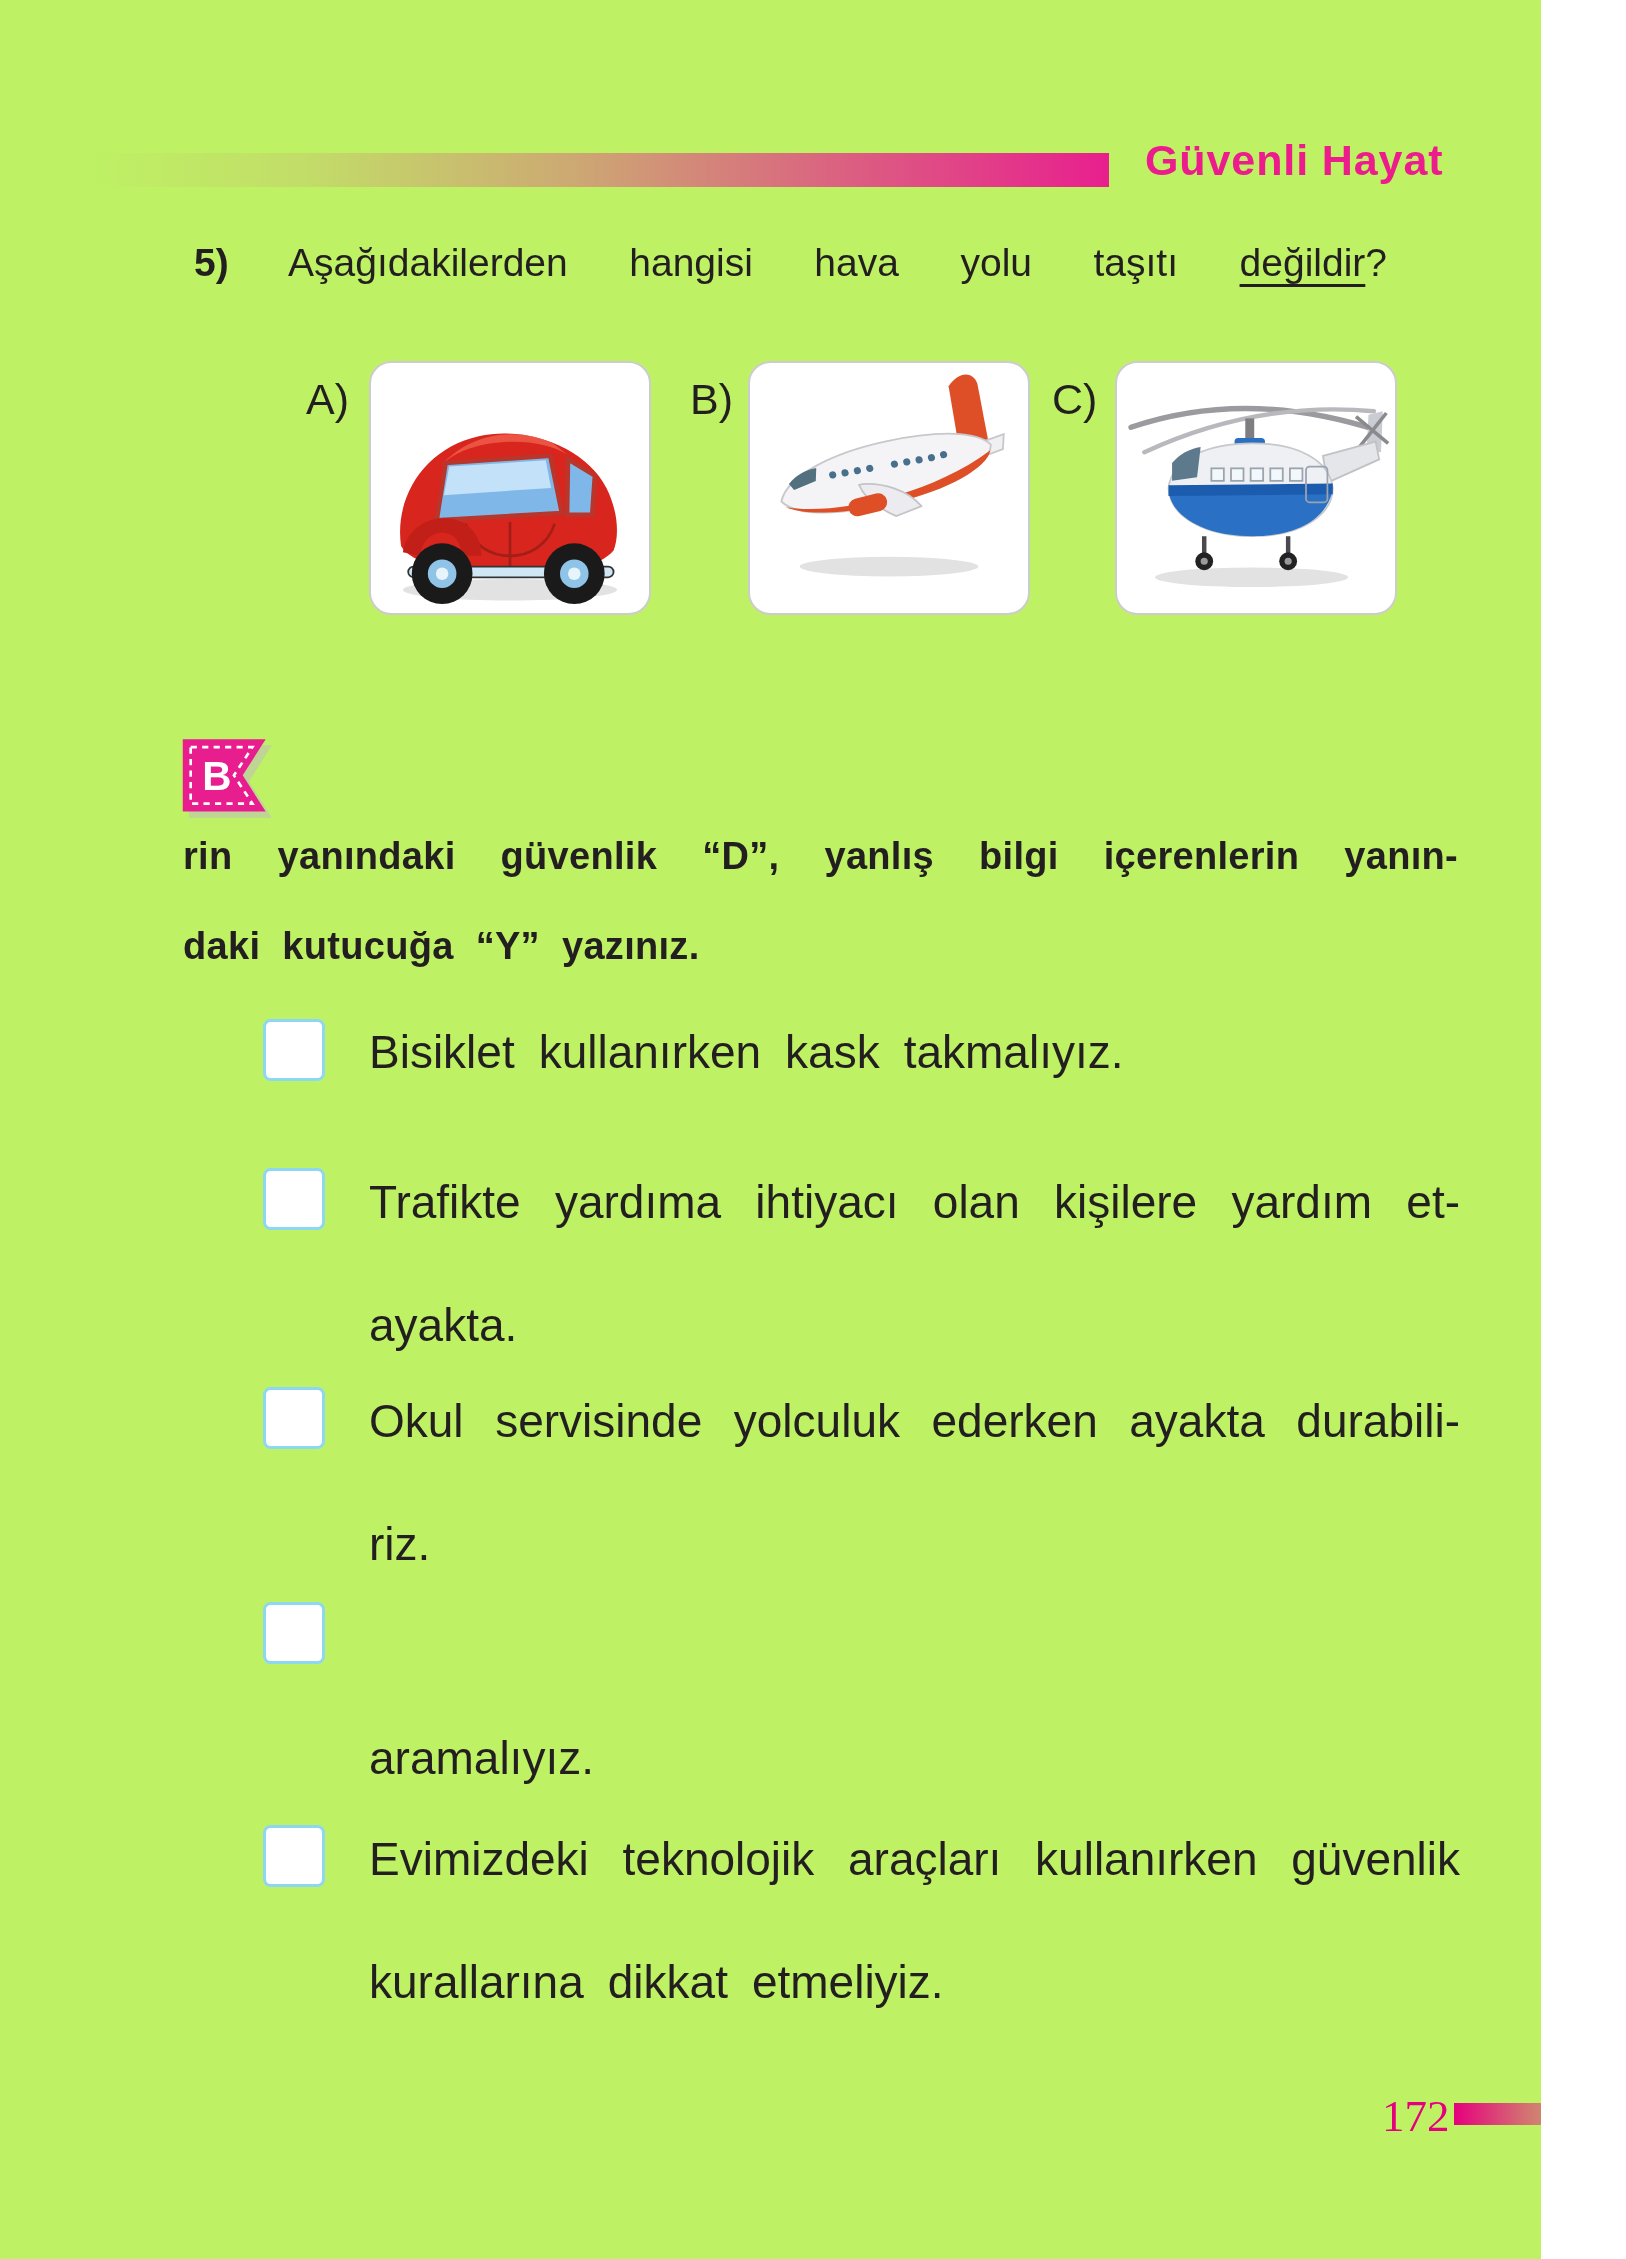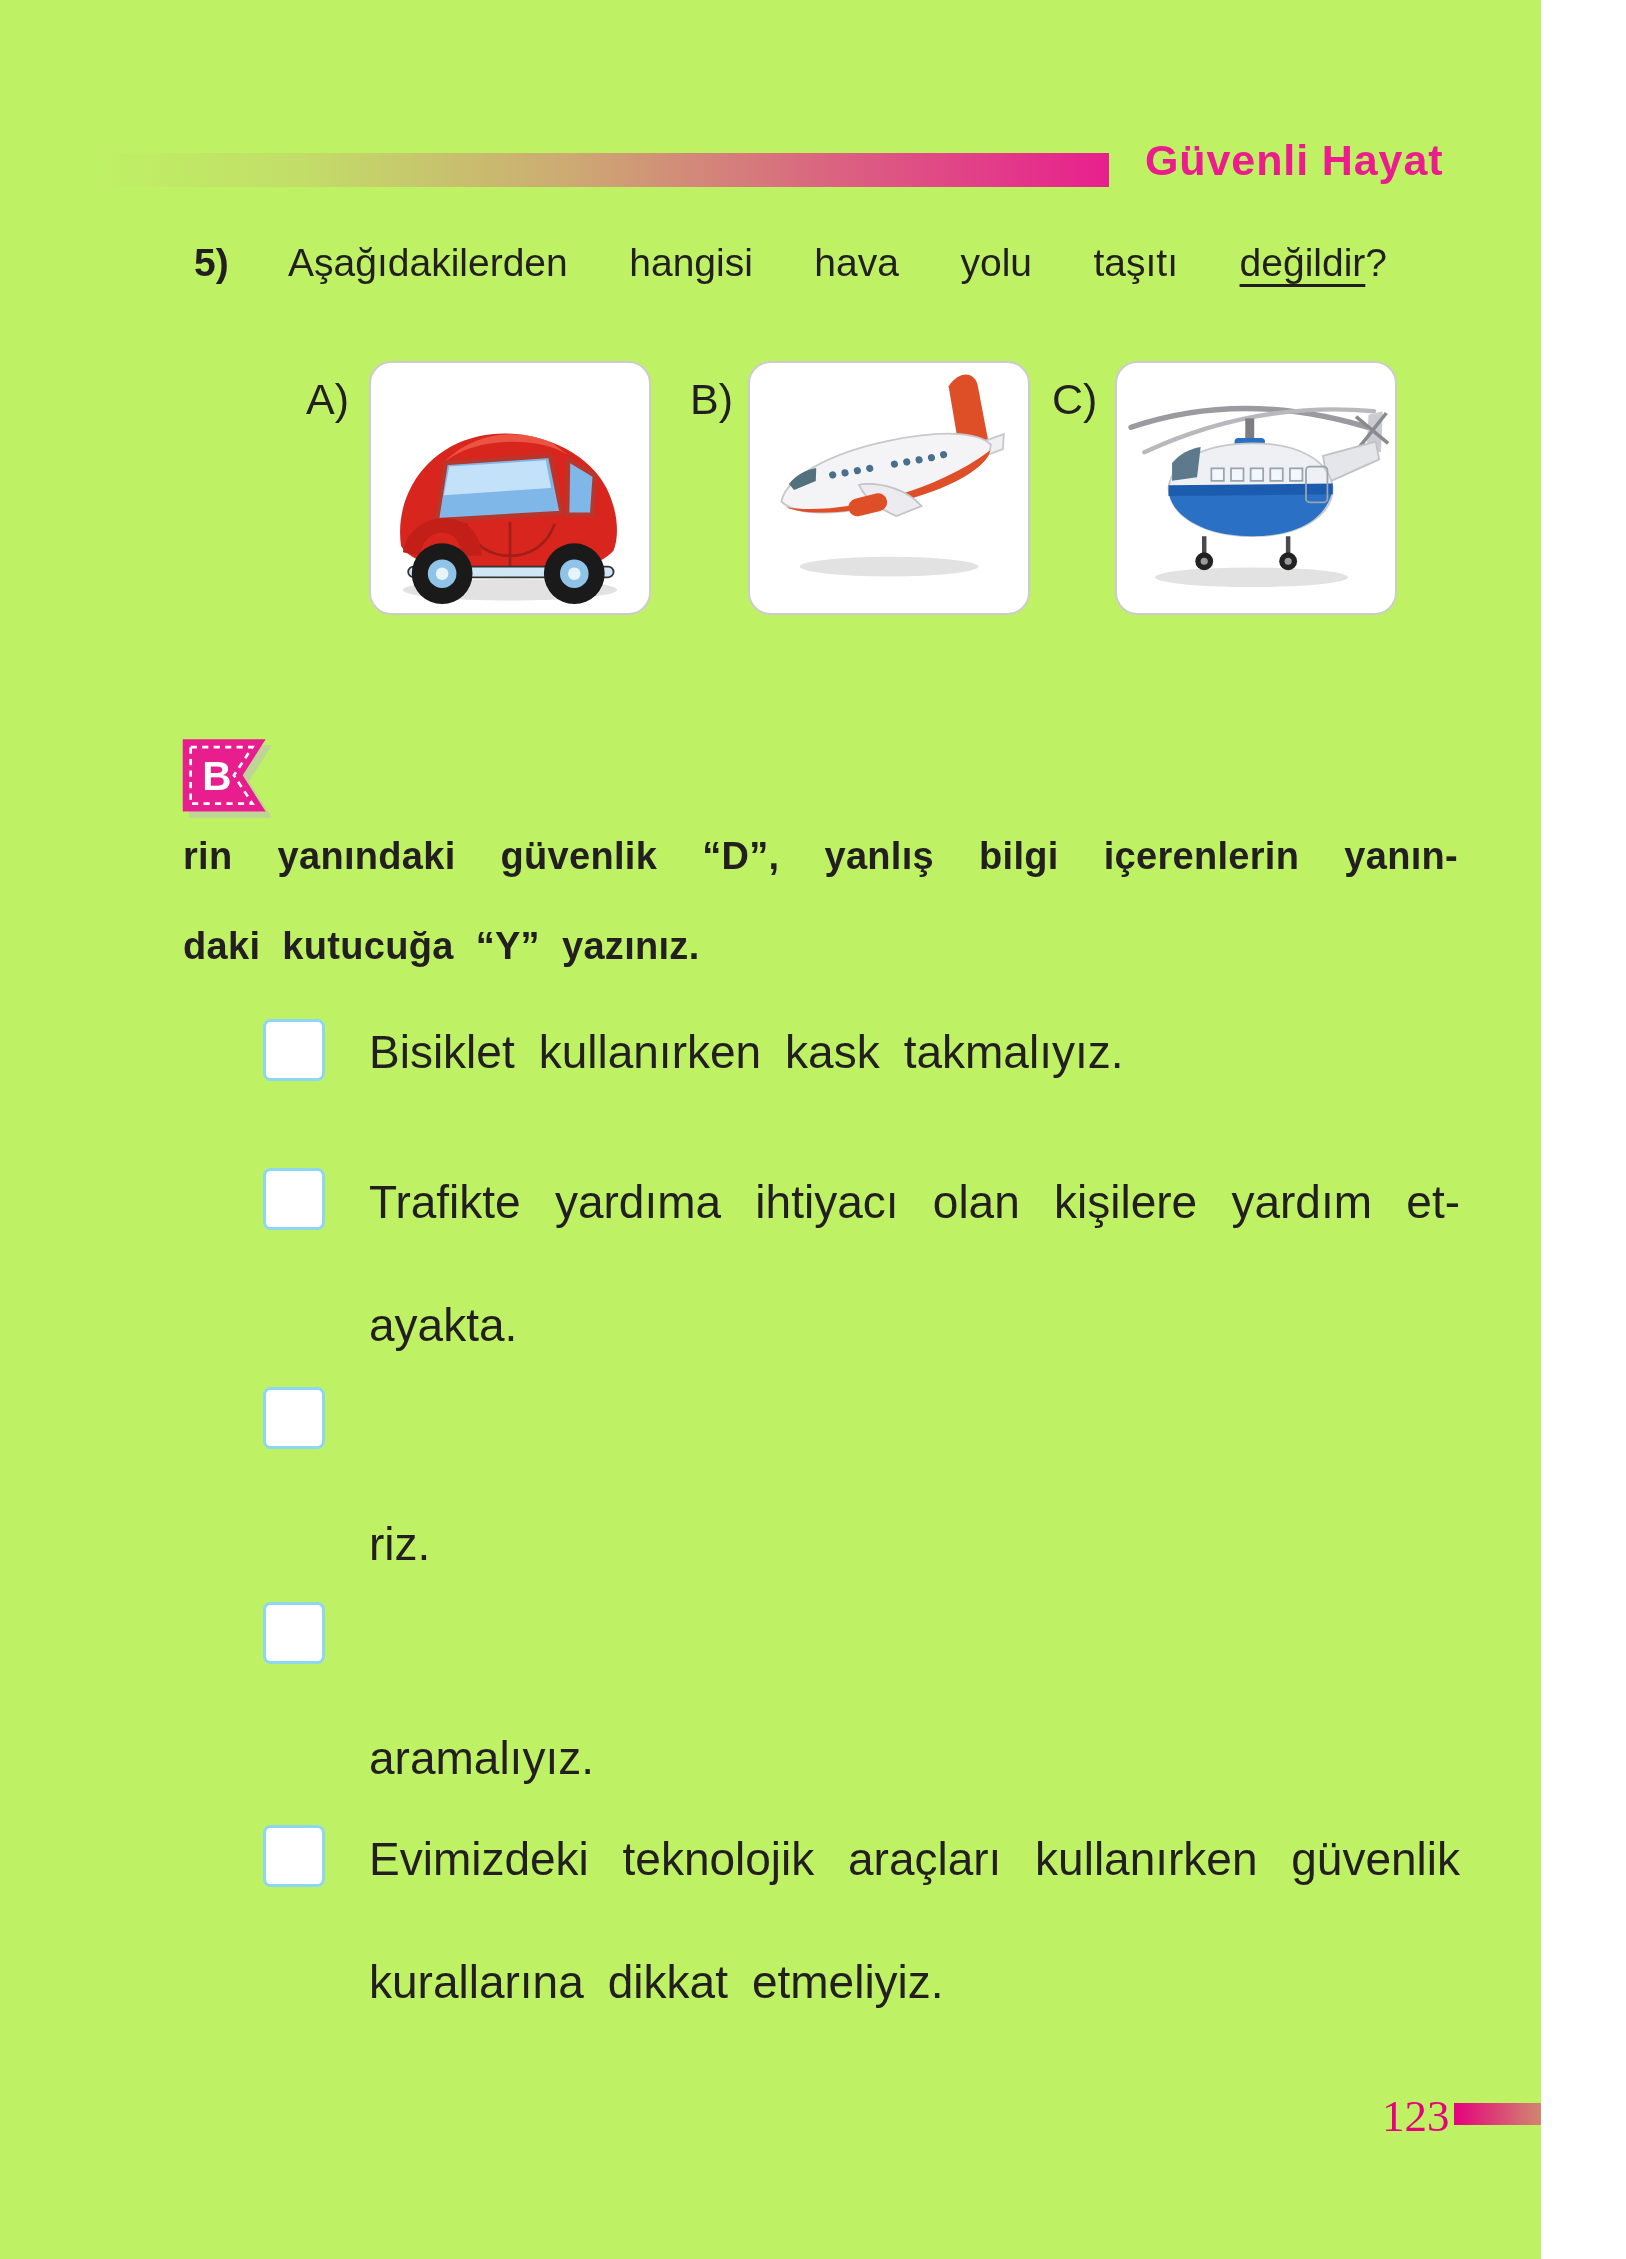--- a/index.html
+++ b/index.html
@@ -149,26 +149,27 @@
   <div class="bold-line ws" style="left:183px;top:925px">daki kutucuğa “Y” yazınız.</div>
 
   <div class="cb" style="top:1019px"></div>
   <div class="line ws" style="left:369px;top:1025px">Bisiklet kullanırken kask takmalıyız.</div>
 
   <div class="cb" style="top:1168px"></div>
   <div class="line just" style="left:369px;top:1175px;width:1091px">Trafikte yardıma ihtiyacı olan kişilere yardım et-</div>
   <div class="line ws" style="left:369px;top:1298px">ayakta.</div>
 
   <div class="cb" style="top:1387px"></div>
+  <div class="line just" style="left:369px;top:1394px;width:1091px">Okul servisinde yolculuk ederken ayakta durabili-</div>
   <div class="line ws" style="left:369px;top:1517px">riz.</div>
 
   <div class="cb" style="top:1602px"></div>
   <div class="line ws" style="left:369px;top:1731px">aramalıyız.</div>
 
   <div class="cb" style="top:1825px"></div>
   <div class="line just" style="left:369px;top:1832px;width:1091px">Evimizdeki teknolojik araçları kullanırken güvenlik</div>
   <div class="line ws" style="left:369px;top:1955px">kurallarına dikkat etmeliyiz.</div>
 
-  <div class="pagenum">123</div>
+  <div class="pagenum">172</div>
   <div class="fbar"></div>
 
 </div>
 
 
 </body></html>

